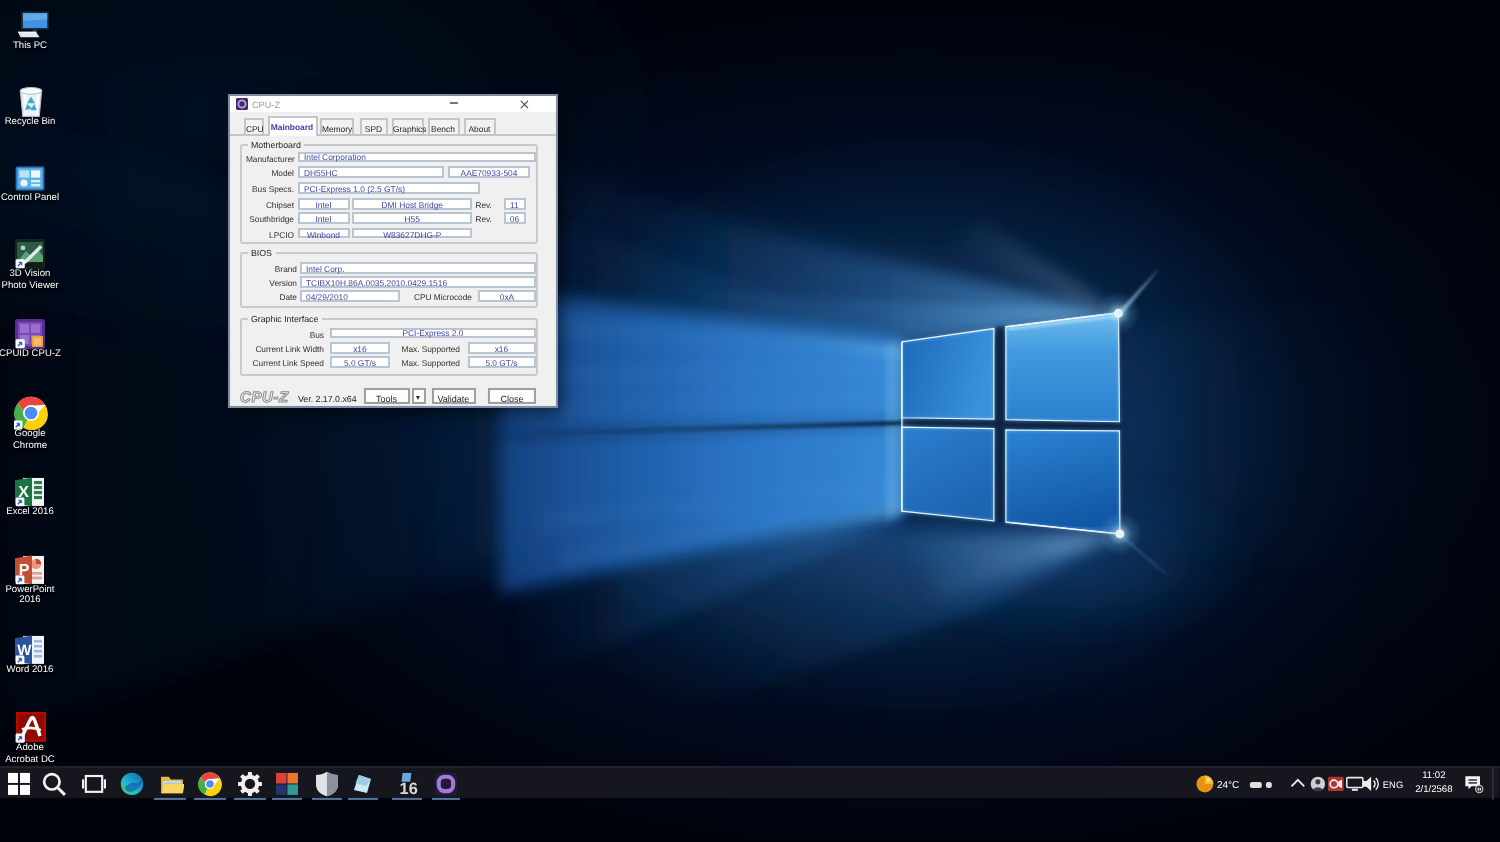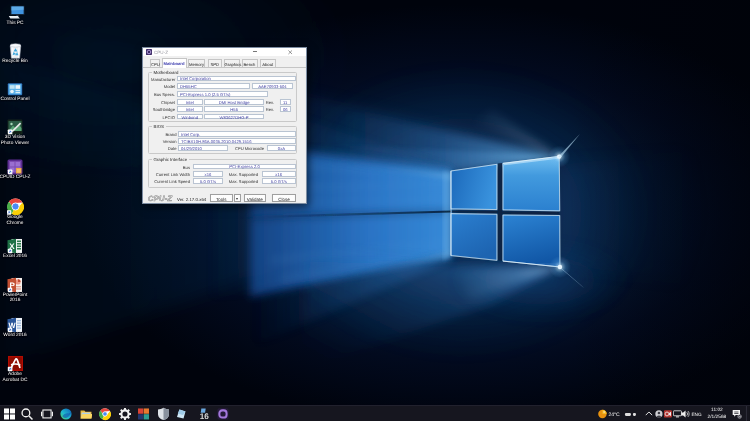--- a/index.html
+++ b/index.html
@@ -8,21 +8,21 @@
     font-family:"Liberation Sans",sans-serif;transform:scale(0.9999);transform-origin:0 0;}
   #wall{position:absolute;left:0;top:0;}
 
   
   .dicon{position:absolute;width:44px;text-align:center;color:#fff;}
   .dicon .lbl{font-size:4.8px;line-height:5.9px;color:#fff;
     text-shadow:0 0.8px 1px rgba(0,0,0,.85), 0 0 1.5px rgba(0,0,0,.7);}
   .dicon svg{display:block;margin:0 auto;}
 
   
-  #cpuz{position:absolute;left:142px;top:46.5px;width:165px;height:157.5px;
+  #cpuz{position:absolute;left:114px;top:46.5px;width:165px;height:157.5px;
     background:#f0f0f0;border:1px solid #7a8aa0;box-shadow:2px 3px 8px rgba(0,0,0,.55);
     font-size:4.4px;color:#1b1b1b;}
   #cpuz .tbar{position:absolute;left:0;top:0;width:100%;height:8.5px;background:#ffffff;}
   .fld{position:absolute;background:#fff;border:0.5px solid #b9c4d2;color:#4444a4;
     font-size:4.2px;line-height:4.8px;padding-top:0.9px;}
   .fld.c{text-align:center;}
   .fld.l{padding-left:2px;}
   .lab{position:absolute;text-align:right;color:#303030;font-size:4.15px;}
   .grp{position:absolute;border:0.7px solid #c9c9c9;border-radius:1.5px;}
   .grp>span{position:absolute;top:-3px;left:3.5px;background:#f0f0f0;padding:0 1.5px;
@@ -31,21 +31,21 @@
     text-align:center;font-size:4.5px;color:#222;padding-top:1.6px;}
 
   
   .tab{position:absolute;top:11.5px;height:8px;border:0.6px solid #c5c5c5;
     background:#f2f2f2;font-size:4.2px;text-align:center;color:#222;padding-top:1.9px;
     border-bottom:none;}
   .tab.sel{background:#fff;color:#4040b0;top:10.5px;height:9.5px;z-index:2;font-weight:bold;}
   .tabline{position:absolute;top:19.4px;left:0;width:100%;height:0.6px;background:#c5c5c5;}
 
   
-  #taskbar{position:absolute;left:0;top:405px;width:750px;height:16px;
+  #taskbar{position:absolute;left:0;top:383px;width:750px;height:16px;
     background:#16161f;border-top:1px solid #23232e;}
   .tbi{position:absolute;top:0;height:16px;display:flex;align-items:center;justify-content:center;}
   .runline{position:absolute;top:14.6px;height:1.4px;background:#6d9ecf;opacity:0.75;}
   .trayTxt{position:absolute;color:#fff;font-size:4.8px;}
 </style>
 </head>
 <body>
 <div id="screen">
 
 <svg id="wall" width="750" height="421" viewBox="0 0 750 421">

